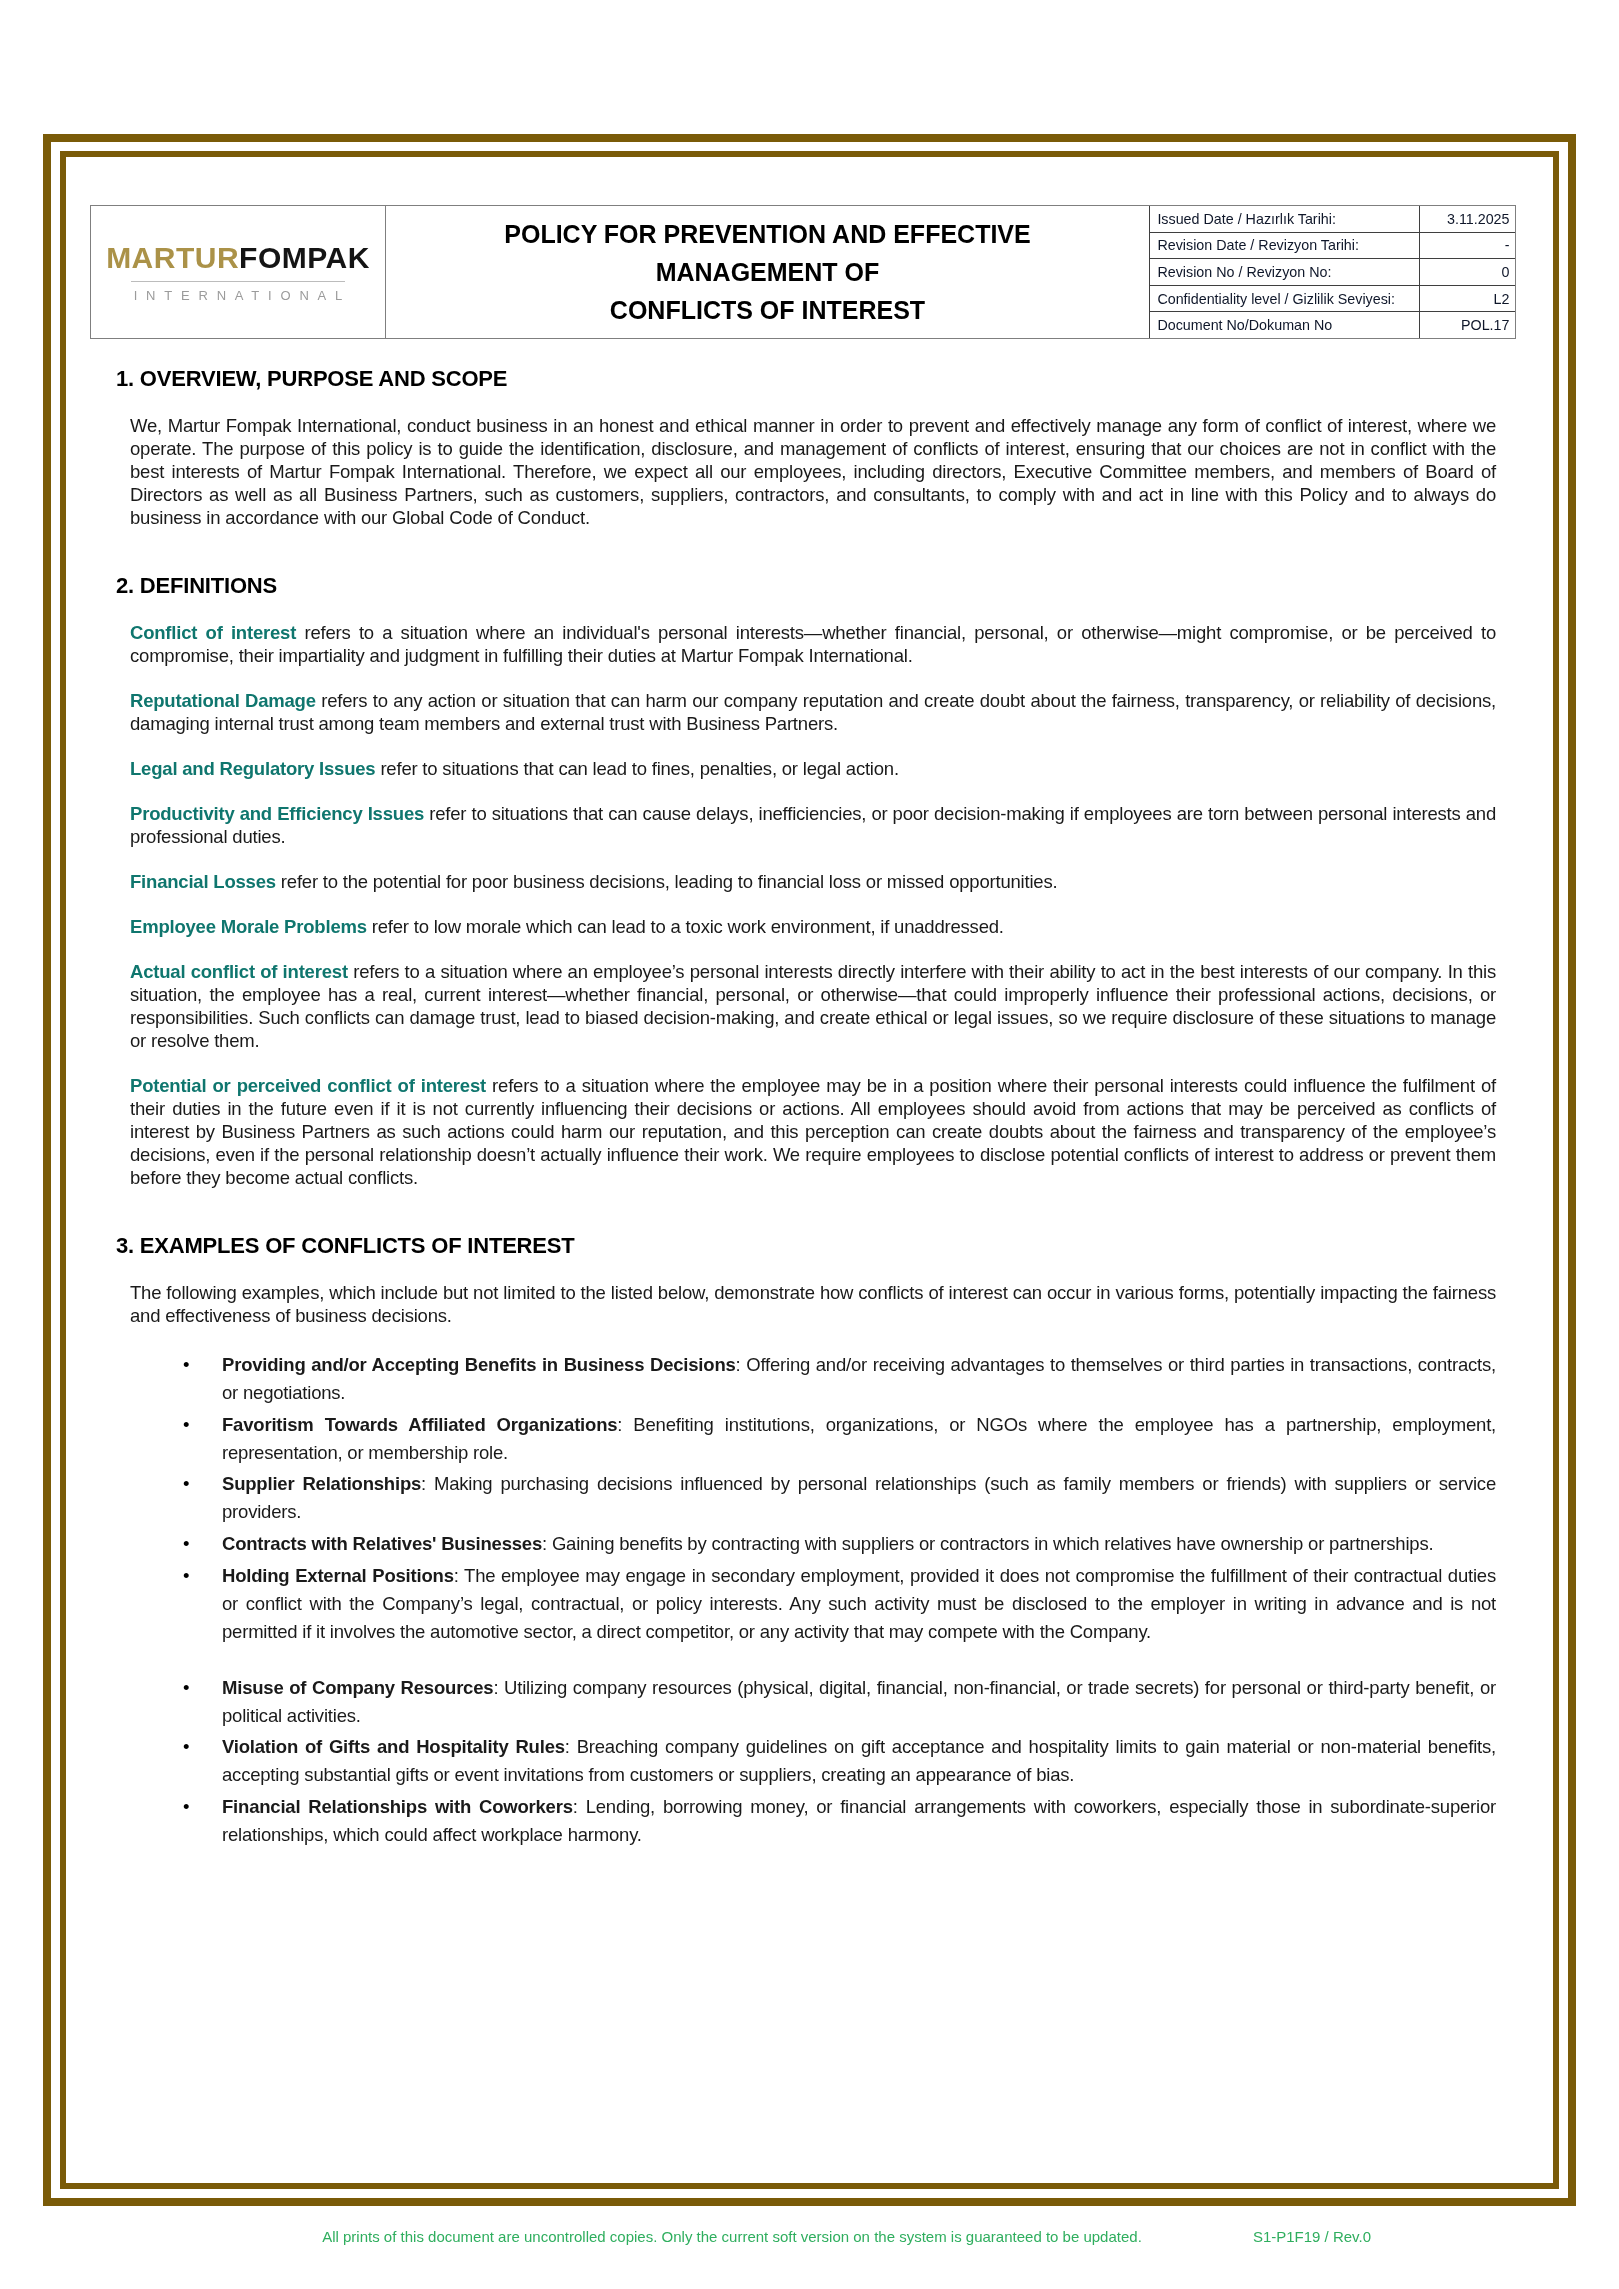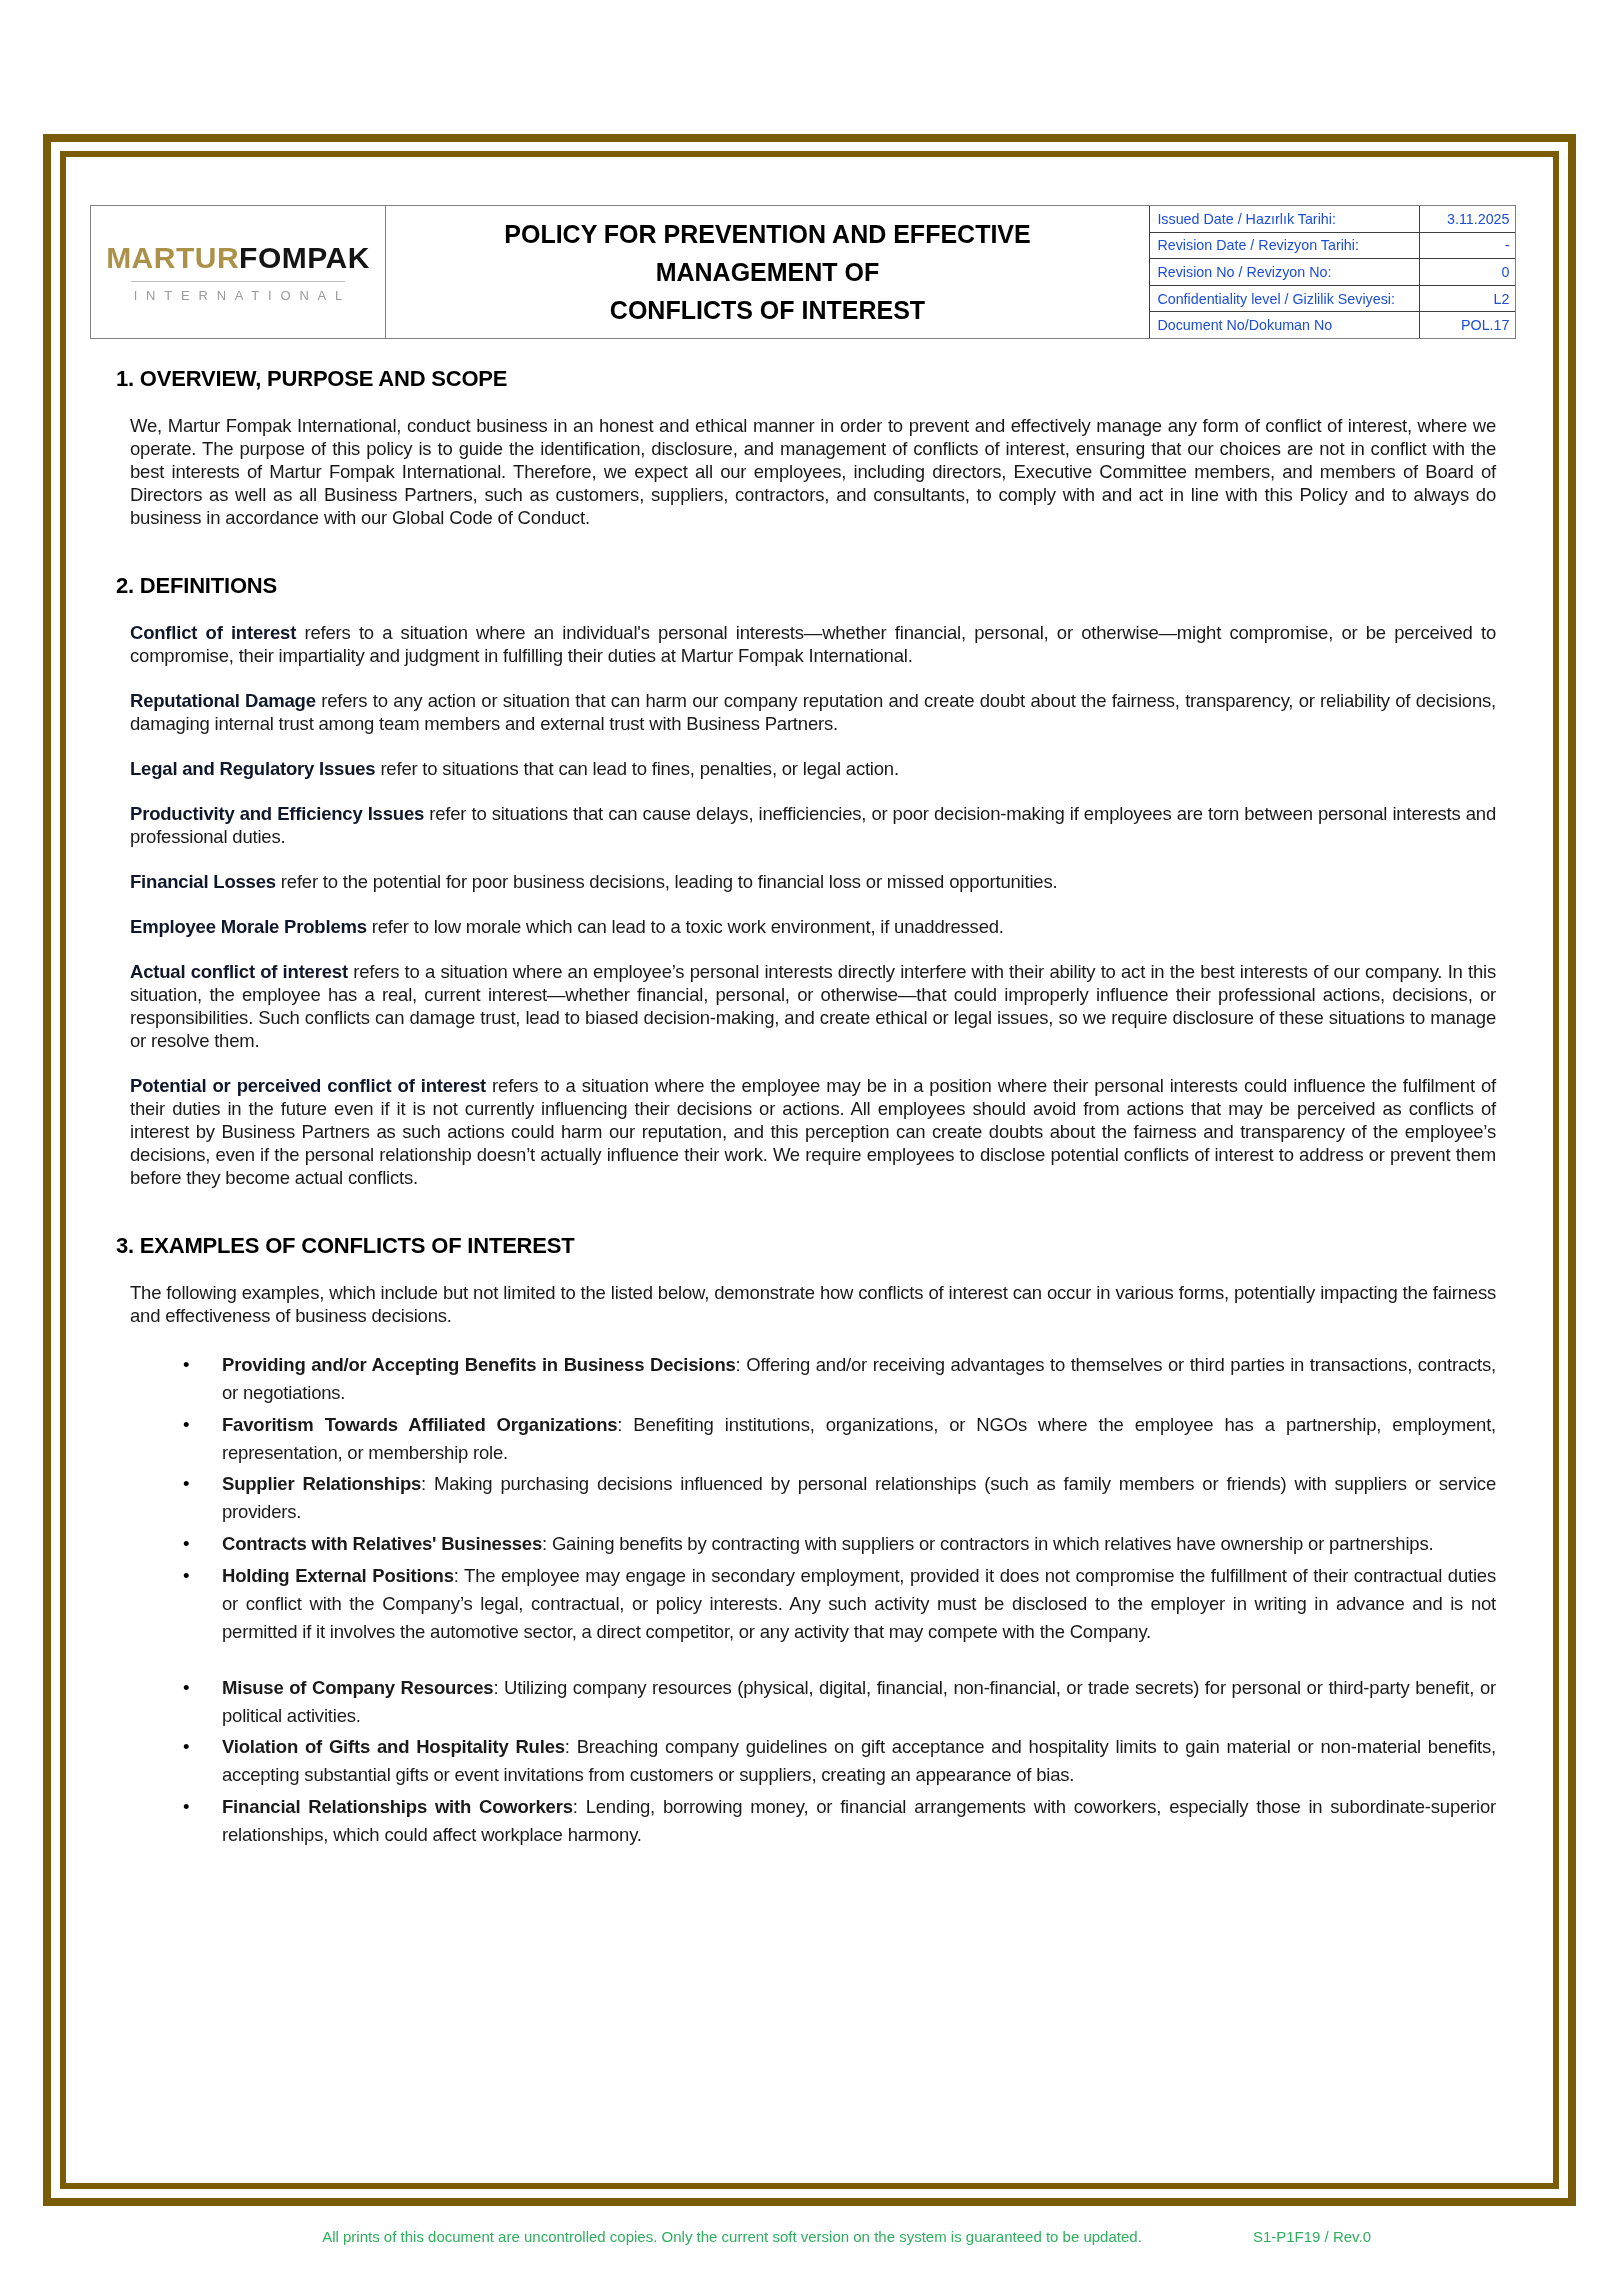--- a/index.html
+++ b/index.html
@@ -42,42 +42,42 @@
   .logo-sub { color:#9b9b9b; font-size:13px; letter-spacing:8.8px; margin-right:-8.8px; white-space:nowrap; }
 
   .title-cell {
     flex:1; display:flex; flex-direction:column; justify-content:center;
     text-align:center; font-weight:bold; font-size:25px; line-height:38px; color:#000;
   }
 
   .info-cell {
     width:366px; box-sizing:border-box;
     border-left:0.9px solid #3f3f3f;
-    display:flex; flex-direction:column; font-size:14.3px; color:#1d4ed8;
+    display:flex; flex-direction:column; font-size:14.3px; color:#0f172a;
   }
   .info-row { flex:1; display:flex; border-bottom:0.9px solid #3f3f3f; }
   .info-row:last-child { border-bottom:none; }
   .info-label { flex:1; display:flex; align-items:center; padding-left:7.4px; }
   .info-value {
     width:96px; box-sizing:border-box; border-left:0.9px solid #3f3f3f;
     display:flex; align-items:center; justify-content:flex-end; padding-right:5.5px;
   }
 
   
   h2.section-heading {
     font-size:22px; font-weight:bold; color:#000;
     margin:44px 0 0 26px; letter-spacing:-0.2px;
   }
   h2.section-heading.first { margin-top:27px; }
 
   p.para {
     font-size:18.5px; line-height:23px; text-align:justify;
     margin:22px 20px 0 40px; letter-spacing:-0.2px;
   }
-  p.para b { color:#0f172a; }
+  p.para b { color:#0f766e; }
 
   ul.bullets { margin:24px 20px 0 40px; padding:0; list-style:none; }
   ul.bullets li {
     position:relative; font-size:18.5px; line-height:28px;
     text-align:justify; padding-left:92px; margin-top:3.7px;
     letter-spacing:-0.2px;
   }
   ul.bullets li::before {
     content:"\2022"; position:absolute; left:53px; top:0;
     font-size:18.5px; color:#000;

